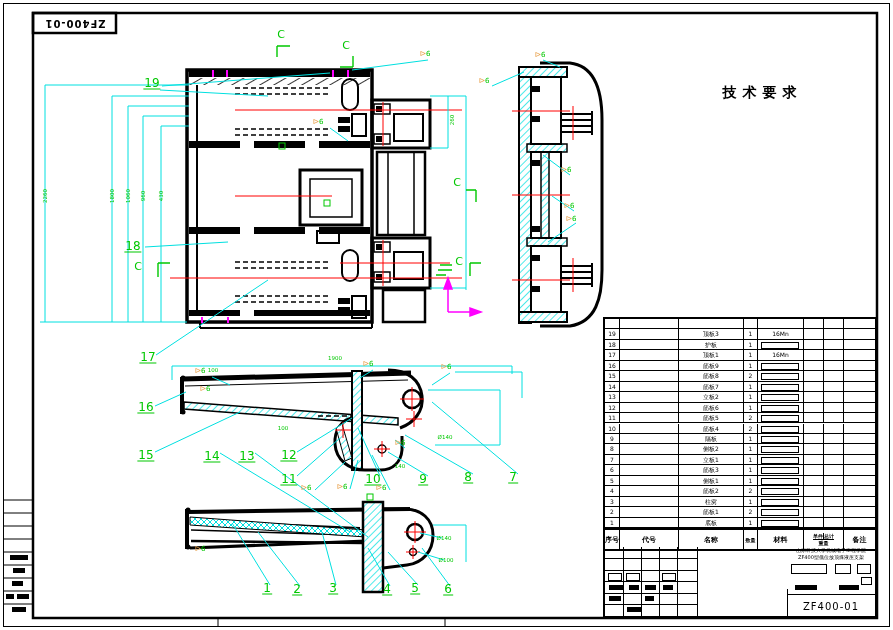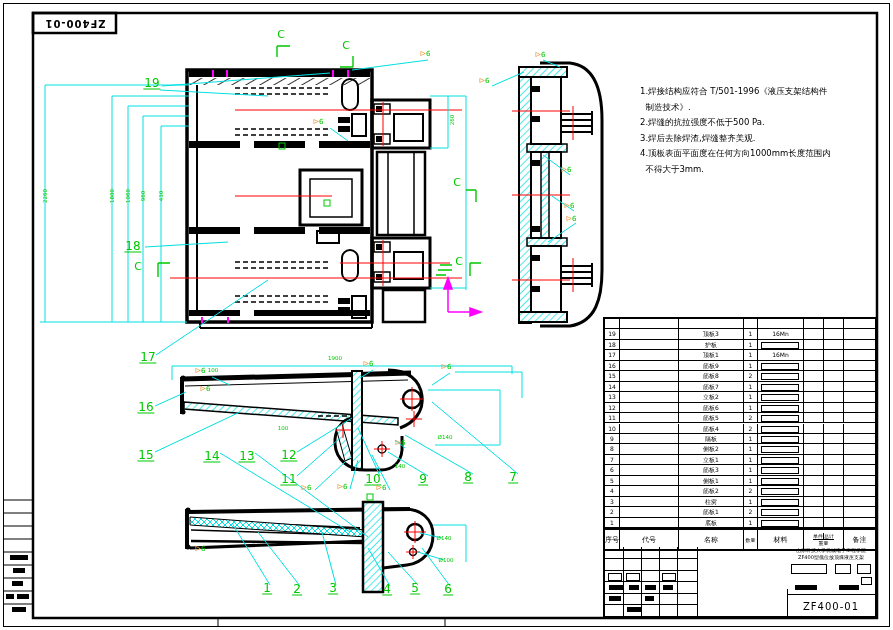--- a/index.html
+++ b/index.html
@@ -26,21 +26,21 @@
   .weld i{color:#00c800;font-style:normal;font-size:7px;}
   
   .tblock{left:603px;top:317px;width:274px;height:301px;border:2px solid #000;background:#fff;}
   .bom-rows{position:absolute;left:0;top:0;width:270px;height:209px;}
   .bom-row{position:absolute;left:0;width:270px;display:flex;}
   .bom-cell{box-sizing:border-box;border-right:1px solid #000;border-bottom:1px solid #000;
     font-size:6px;line-height:9px;overflow:hidden;text-align:center;position:relative;}
   .matbox{position:absolute;left:3px;top:2px;width:36px;height:5px;border:1px solid #000;}
   .bom-head{position:absolute;left:0;top:209px;width:270px;height:19px;border-top:2px solid #000;
     border-bottom:2px solid #000;display:flex;font-size:7px;}
-  .bh{box-sizing:border-box;border-right:1px solid #000;display:flex;align-items:center;justify-content:center;overflow:hidden;}
+  .bh{box-sizing:border-box;border-right:1px solid #000;display:flex;align-items:center;justify-content:center;overflow:hidden;font-weight:bold;}
   .wt{display:flex;flex-direction:column;font-size:5px;}
   .wt .wtop{display:flex;border-bottom:1px solid #000;}
   .wt .wtop span{flex:1;text-align:center;border-right:1px solid #000;}
   .wt .wtop span:last-child{border-right:none;}
   .wt .wbot{text-align:center;}
   .tb-bottom{position:absolute;left:0;top:228px;width:270px;height:69px;}
   .lgrid{position:absolute;left:0;top:0;width:92px;height:69px;border-right:1px solid #000;}
   .lgrid .hl{position:absolute;left:0;width:92px;border-top:1px solid #000;}
   .lgrid .vl{position:absolute;top:0;height:69px;border-left:1px solid #000;}
   .bar{position:absolute;background:#000;}
@@ -240,28 +240,21 @@
     <path d="M448,312 V284" fill="none"></path>
     <polygon points="448,278 444,289 452,289"></polygon>
     <path d="M448,312 H474" fill="none"></path>
     <polygon points="481,312 470,308 470,316"></polygon>
   </g>
 </svg>
 
   <div class="abs corner-label">ZF400-01</div>
 
   <div class="abs tech">
-    <div id="tech-lines">
-        <div class="tech-line">1.焊接结构应符合 T/501-1996《液压支架结构件</div>
-        <div class="tech-line">  制造技术》.</div>
-        <div class="tech-line">2.焊缝的抗拉强度不低于500 Pa.</div>
-        <div class="tech-line">3.焊后去除焊渣,焊缝整齐美观.</div>
-        <div class="tech-line">4.顶板表面平面度在任何方向1000mm长度范围内</div>
-        <div class="tech-line">  不得大于3mm.</div>
-      </div>
+    <div class="tech-title">技术要求</div>
   </div>
 
   <div id="overlay" class="abs" style="left:0;top:0;width:893px;height:630px;pointer-events:none;">
       <span class="balloon" style="left: 152px; top: 83px;">19</span>
       <span class="balloon" style="left: 133px; top: 246px;">18</span>
       <span class="balloon" style="left: 148px; top: 357px;">17</span>
       <span class="balloon" style="left: 146px; top: 407px;">16</span>
       <span class="balloon" style="left: 146px; top: 455px;">15</span>
       <span class="balloon" style="left: 212px; top: 456px;">14</span>
       <span class="balloon" style="left: 247px; top: 456px;">13</span>

